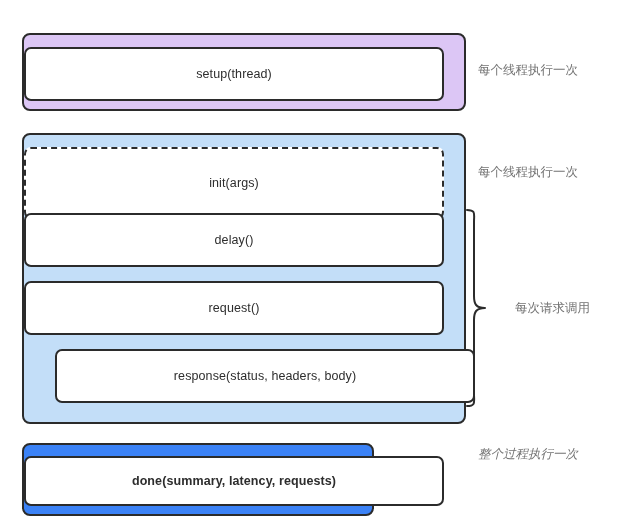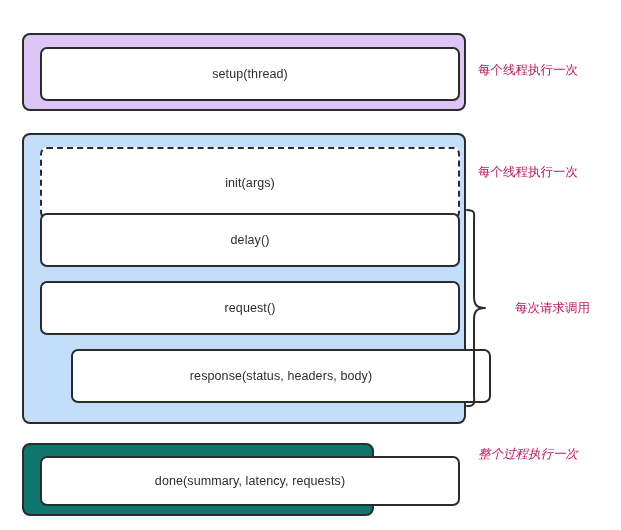--- a/index.html
+++ b/index.html
@@ -42,27 +42,28 @@
     top: 133px;
     width: 444px;
     height: 291px;
     background: #C3DEF8;
   }
   .group-done {
     left: 22px;
     top: 443px;
     width: 352px;
     height: 73px;
-    background: #0f766e;
+    background: #3b82f6;
+    font-weight: bold;
   }
 
   
   .hook-box {
     position: absolute;
-    left: 16px;
+    left: 0;
     width: 420px;
     background: #ffffff;
     border: 2px solid #2b2b2b;
     border-radius: 7px;
     display: flex;
     align-items: center;
     justify-content: center;
   }
   .hook-box.dashed {
     border-style: dashed;
@@ -85,21 +86,21 @@
   .box-request  { top: 146px; height: 54px; }
   .box-response { top: 214px; height: 54px; margin-left: 31px; }
 
   
   .box-done { top: 11px; height: 50px; }
 
   
   .annotation {
     position: absolute;
     font-size: 12.5px;
-    color: #be185d;
+    color: #737373;
     white-space: nowrap;
     line-height: 1.2;
   }
   .ann-setup   { left: 478px; top: 63px; }
   .ann-init    { left: 478px; top: 165px; }
   .ann-brace   { left: 515px; top: 301px; }
   .ann-done    { left: 478px; top: 447px; font-style: italic; }
 
   
   .brace-svg {

